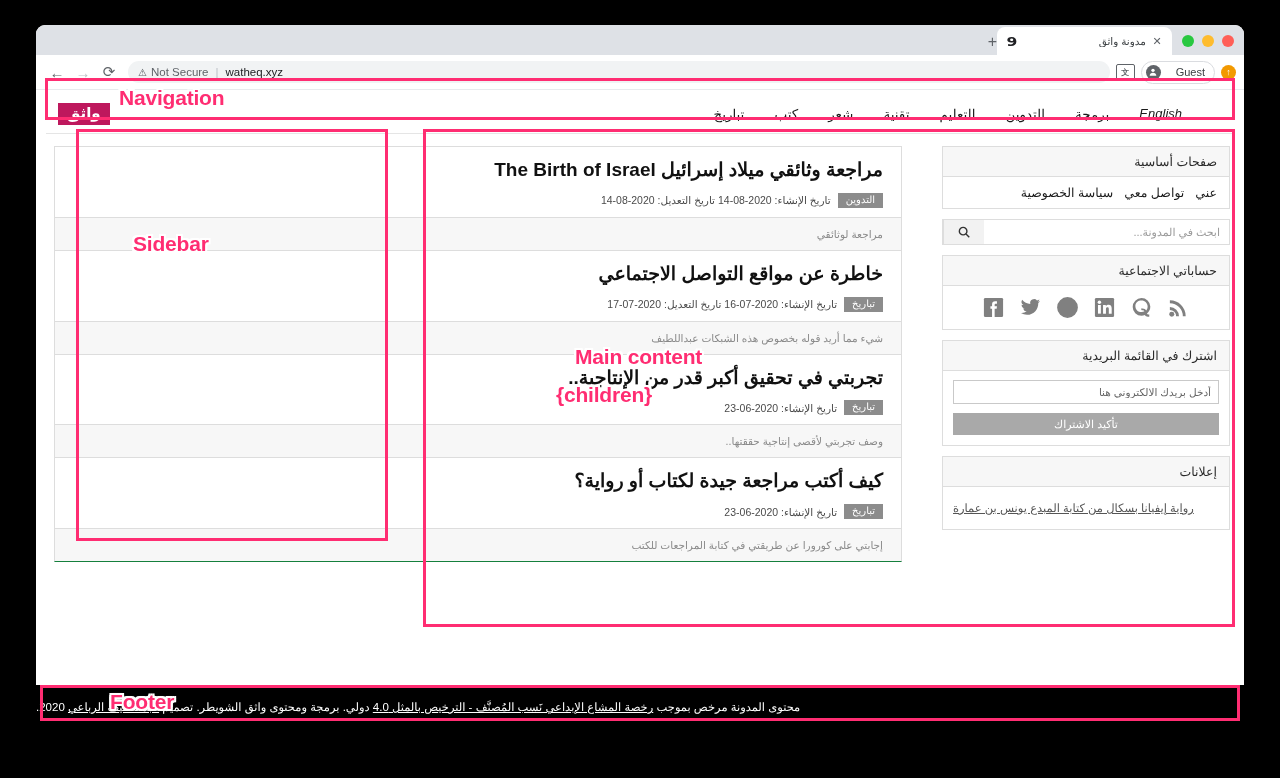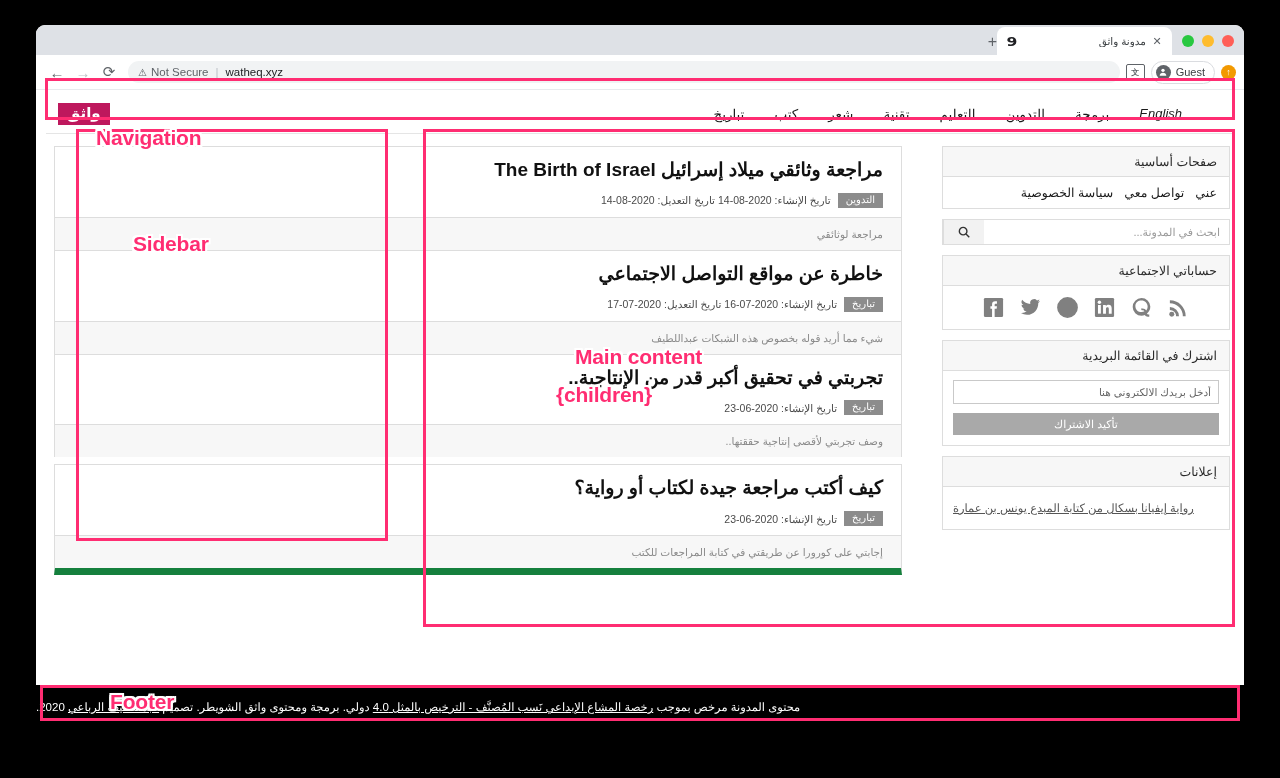--- a/index.html
+++ b/index.html
@@ -146,21 +146,21 @@
     width: 17px; height: 15px;
     border: 1.3px solid #5f6368;
     border-radius: 2px;
     font-size: 8px;
     color: #5f6368;
     display: flex; align-items: center; justify-content: center;
     font-weight: bold;
     cursor: pointer;
   }
   .guest-pill {
-    display: flex; align-items: center; gap: 5px;
+    display: flex; align-items: center; gap: 15px;
     border: 1px solid #dadce0;
     border-radius: 12px;
     height: 21px;
     padding: 0 9px 0 4px;
     font-size: 11px;
     color: #3c4043;
     cursor: pointer;
   }
   .avatar-circle {
     width: 15px; height: 15px; border-radius: 50%;
@@ -360,21 +360,21 @@
     cursor: pointer;
   }
 
   
   .post {
     border: 1px solid #dddddd;
     border-bottom: 0;
     background: #ffffff;
     box-sizing: border-box;
   }
-  .post:last-of-type { border-bottom: 7px solid #15803d; margin-top: 7px; }
+  .post:last-of-type { border-bottom: 1px solid #15803d; }
   .post-main { padding: 12px 18px 9px 18px; text-align: right; }
   .post-title {
     font-size: 19px;
     font-weight: bold;
     color: #111111;
     margin: 0 0 11px 0;
     line-height: 1.2;
     cursor: pointer;
   }
   .post-meta {
@@ -649,21 +649,21 @@
     </div>
 
     <footer class="site-footer">
       <div class="footer-text"><span>محتوى المدونة مرخص بموجب </span><a>رخصة المشاع الإبداعي نَسب المُصنَّف - الترخيص بالمثل 4.0</a><span> دولي. برمجة ومحتوى واثق الشويطر. تصميم </span><a>عبداللطيف الرباعي</a><span> 2020.</span></div>
     </footer>
 
   </div>
 </div>
 
 <div class="anno-box" style="left:45px; top:78px; width:1190px; height:42px;"></div>
-<div class="anno-label" style="left:96px; top:86px;margin-top:40px;">Navigation</div>
+<div class="anno-label" style="left:119px; top:86px;">Navigation</div>
 
 <div class="anno-box" style="left:76px; top:129px; width:312px; height:412px;"></div>
 <div class="anno-label" style="left:133px; top:232px;">Sidebar</div>
 
 <div class="anno-box" style="left:423px; top:129px; width:812px; height:498px;"></div>
 <div class="anno-label" style="left:575px; top:345px;">Main content</div>
 <div class="anno-label" style="left:556px; top:383px;">{children}</div>
 
 <div class="anno-box" style="left:40px; top:685px; width:1200px; height:36px;"></div>
 <div class="anno-label" style="left:110px; top:690px;">Footer</div>

